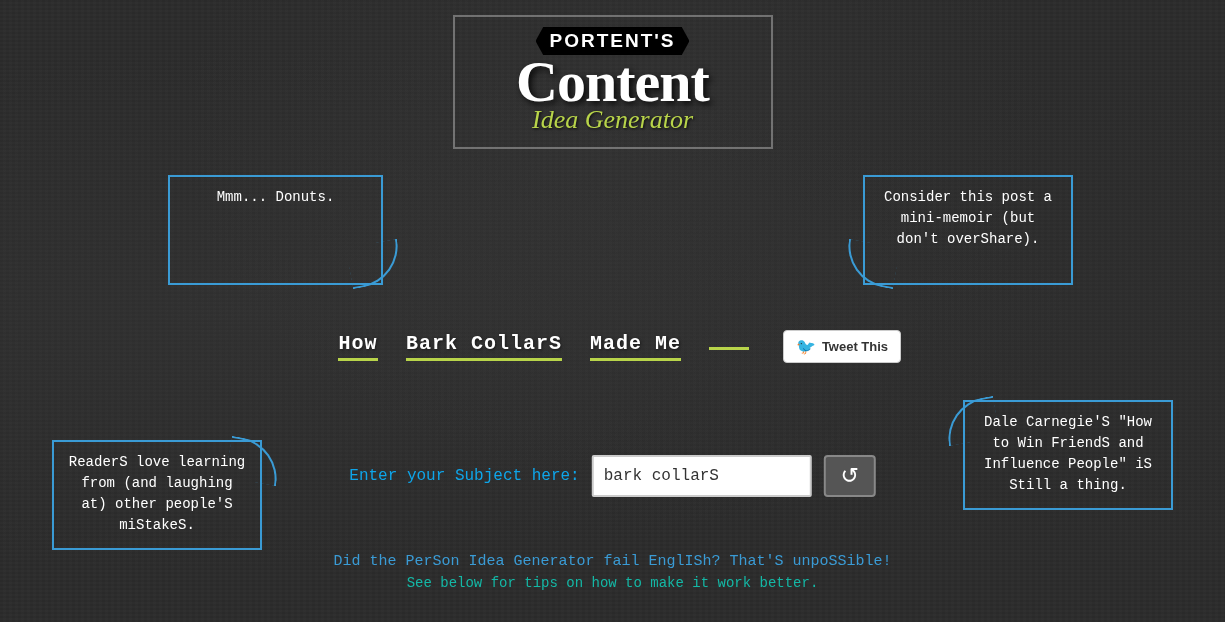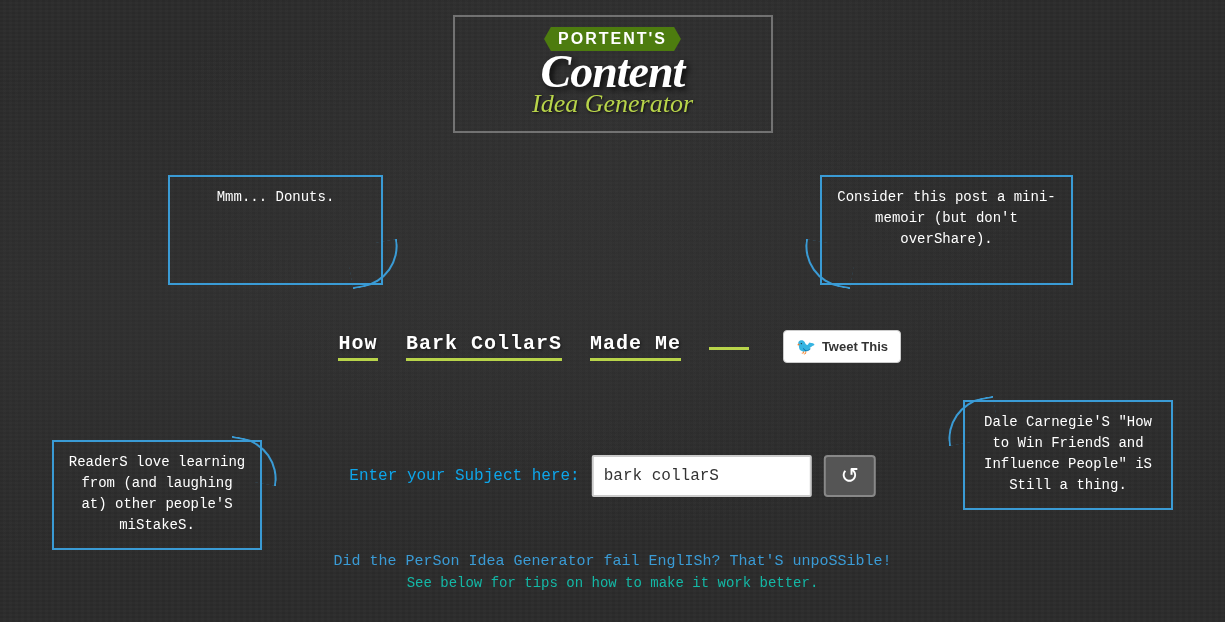--- a/index.html
+++ b/index.html
@@ -61,39 +61,38 @@
 
     .logo-box {
       border: 2px solid rgba(180,180,180,0.5);
       padding: 10px 20px 14px;
       position: relative;
       display: inline-block;
       width: 320px;
     }
 
     .portents-banner {
-      background: #4d7c0f;
-      color: white;
-      font-size: 16px;
+      background: #000000;
+      color: white;
+      font-size: 19px;
       font-weight: bold;
       letter-spacing: 2px;
       text-transform: uppercase;
       padding: 3px 14px;
       display: inline-block;
       position: relative;
       margin-bottom: -2px;
       font-family: Arial, sans-serif;
       clip-path: polygon(5% 0%, 95% 0%, 100% 50%, 95% 100%, 5% 100%, 0% 50%);
     }
 
     .logo-content-text {
       font-family: Georgia, serif;
-      font-size: 46px;
+      font-size: 58px;
       font-weight: bold;
-      font-style: italic;
       color: white;
       text-shadow: 3px 3px 6px rgba(0,0,0,0.8);
       line-height: 1;
       display: block;
       letter-spacing: -1px;
     }
 
     .logo-idea-generator {
       font-family: Georgia, serif;
       font-size: 26px;
@@ -137,21 +136,21 @@
       border-right: 2.5px solid #3a9bd5;
       border-radius: 0 0 60px 0;
       background: transparent;
       transform: rotate(-10deg);
     }
 
     
     .bubble-top-right {
       top: 175px;
       right: 152px;
-      width: 253px;
+      width: 210px;
       min-height: 110px;
     }
     .bubble-top-right::after {
       content: '';
       position: absolute;
       bottom: -2px;
       left: -20px;
       width: 50px;
       height: 40px;
       border-bottom: 2.5px solid #3a9bd5;

